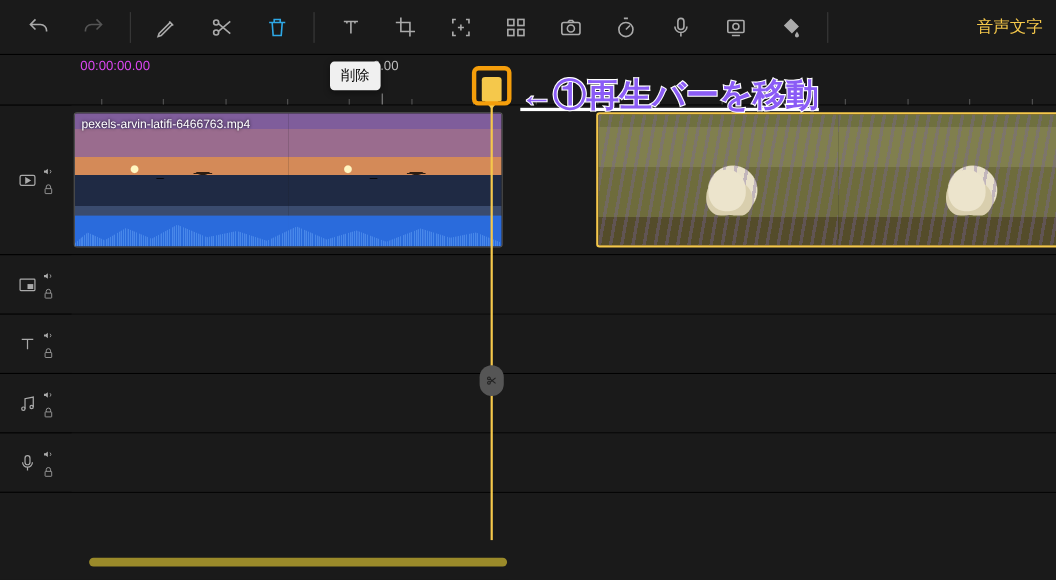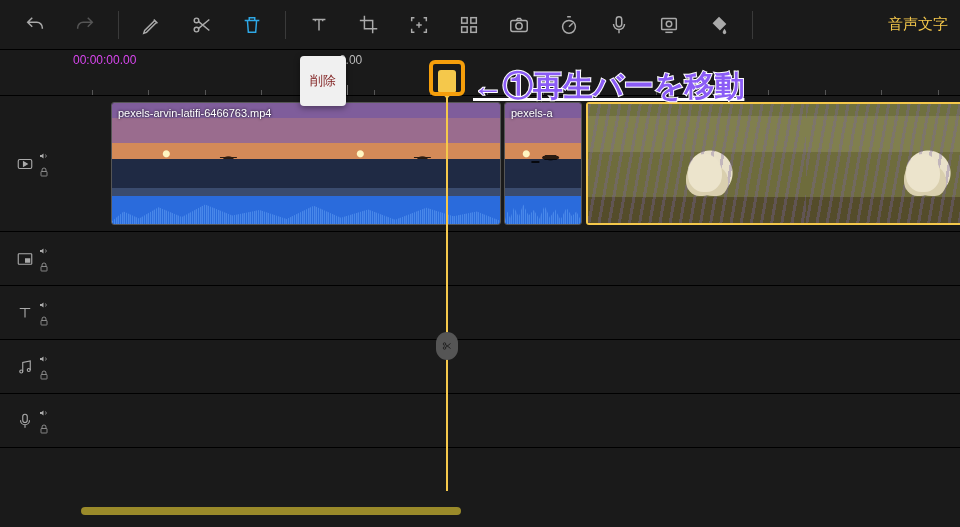--- a/index.html
+++ b/index.html
@@ -55,22 +55,22 @@
   .tick-major {
     position:absolute; bottom:0; width:1px; background:#888; height:10px;
   }
   .tick-label { position:absolute; top:3px; font-size:12px; color:#bbb; transform:translateX(-8px);}
   .tick-minor {
     position:absolute; bottom:0; width:1px; background:#555; height:5px;
   }
   .tooltip {
     position:absolute;
     top: 12px;
-    background:#f0f0f0; color:#7f1d1d;
-    padding:16px 10px; border-radius:4px;
+    background:#f0f0f0; color:#000000;
+    padding:4px 10px; border-radius:4px;
     font-size:13px;
     box-shadow:0 2px 6px rgba(0,0,0,.4);
     z-index:30;
   }
 
   .playhead-head {
     position:absolute; top:20px;
     width:18px; height:22px;
     background:#f5c84b;
     border-radius:3px 3px 1px 1px;
@@ -110,21 +110,20 @@
 
   .tracks {
     position:absolute; left:0; right:0; top:96px; bottom:36px;
     display:flex; flex-direction:column;
   }
   .track {
     display:flex;
     border-bottom:1px solid #000;
     min-height:54px;
     position:relative;
-    gap:44px;
   }
   .track.video-main { height:136px;}
   .track-head {
     width:65px;
     display:flex; align-items:center; justify-content:center;
     gap:4px;
     color:#aaa;
     font-size:0;
   }
   .track-head .group{ display:flex; flex-direction:column; gap:4px; align-items:center;}
@@ -359,25 +358,20 @@
           </svg>
       </div>
     </div>
     <div class="track-body" id="main-track-body">
         <div class="clip" style="left: 2px; width: 390px;">
           <div class="clip-thumb thumb-sunset" style="left: 0%; width: 50%;"></div>
           <div class="clip-thumb thumb-sunset" style="left: 50%; width: 50%;"></div>
           <div class="clip-waveform"></div>
           <div class="clip-label">pexels-arvin-latifi-6466763.mp4</div>
         </div>
-        <div class="clip" style="left: 395px; width: 78px;">
-          <div class="clip-thumb thumb-sunset" style="left: 0%; width: 100%;"></div>
-          <div class="clip-waveform"></div>
-          <div class="clip-label">pexels-a</div>
-        </div>
         <div class="clip selected" style="left: 477px; width: 440px;">
           <div class="clip-thumb thumb-dog" style="left: 0%; width: 50%;"></div>
           <div class="clip-thumb thumb-dog" style="left: 50%; width: 50%;"></div>
         </div>
       </div>
   </div>
 
   <div class="track">
     <div class="track-head">
       <div class="group">

